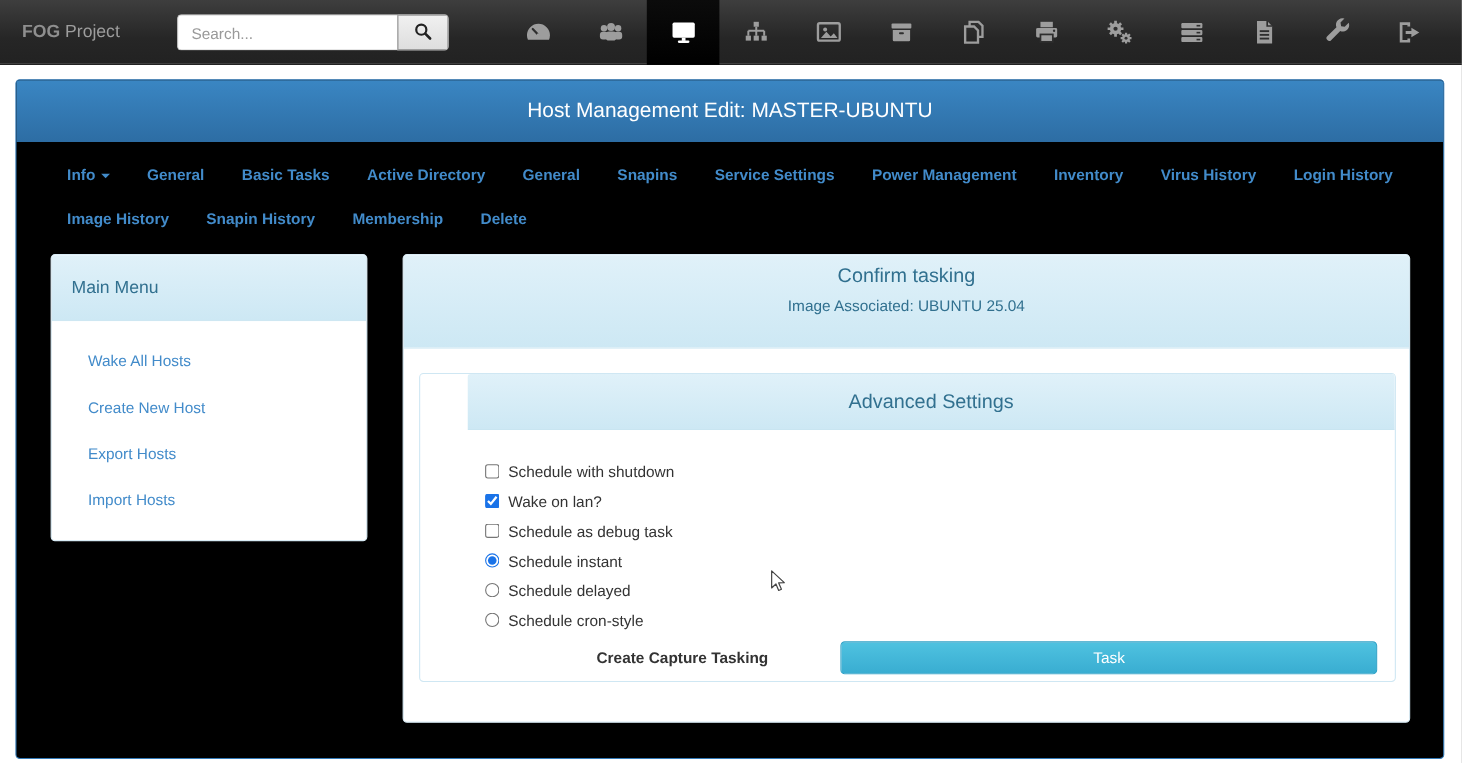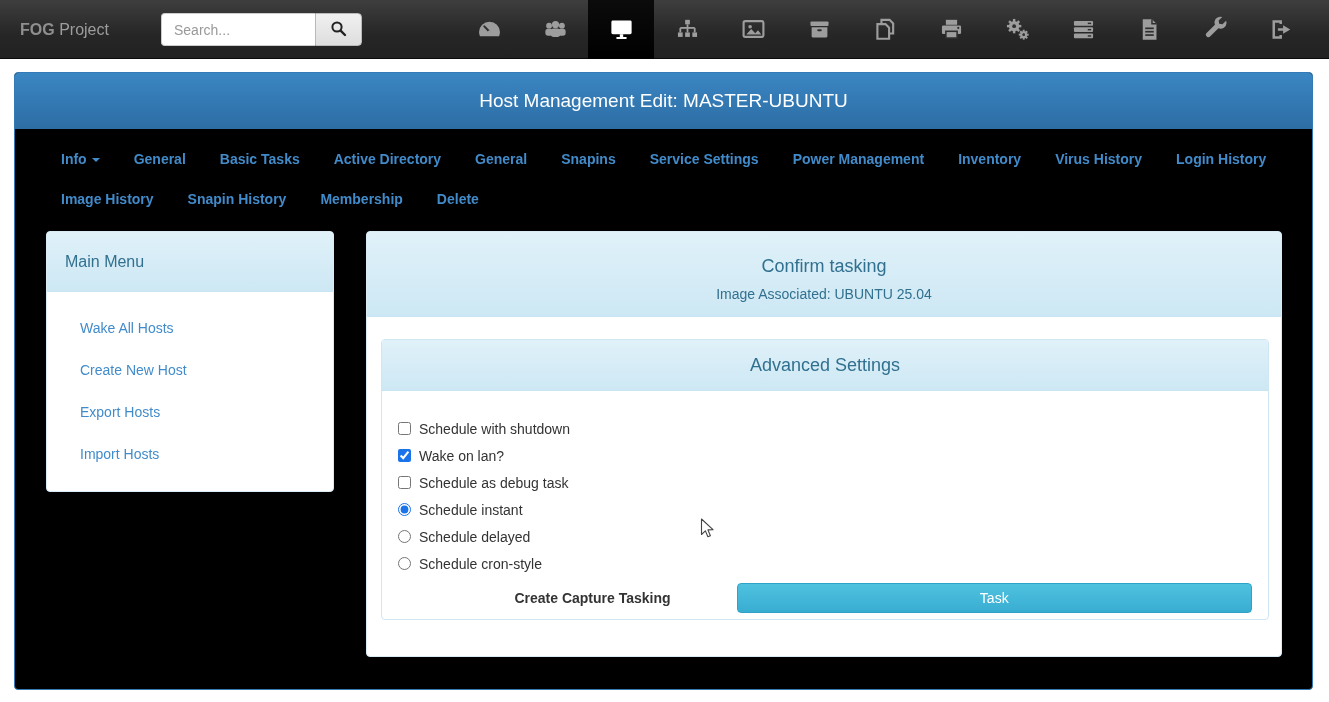--- a/index.html
+++ b/index.html
@@ -15,21 +15,21 @@
     background:linear-gradient(180deg,#3e3e3e 0%,#262626 60%,#222 100%);
     border-bottom:1px solid #0a0a0a;
   }
   .brand {
     position:absolute; left:20px; top:0; height:59px; line-height:59px;
     font-size:16px; color:#9d9d9d; cursor:pointer; white-space:nowrap;
   }
   .brand .b { font-weight:bold; color:#8f8f8f; }
   .search-form { position:absolute; left:161px; top:13px; display:flex; height:33px; }
   .search-input {
-    width:154px; height:33px; border:1px solid #ccc; border-right:none;
+    width:200px; height:33px; border:1px solid #ccc; border-right:none;
     border-radius:4px 0 0 4px; padding:0 12px; font-size:14px; color:#555;
     font-family:"Liberation Sans", sans-serif; outline:none;
   }
   .search-input::placeholder { color:#999; }
   .search-btn {
     width:47px; height:33px; background:linear-gradient(180deg,#f0f0f0,#dedede);
     border:1px solid #b9b9b9; border-radius:0 4px 4px 0; cursor:pointer;
     display:flex; align-items:center; justify-content:center;
   }
   .nav-items { position:absolute; right:15px; top:0; height:59px; display:flex; }
@@ -81,26 +81,26 @@
   }
 
   .confirm-panel {
     position:absolute; left:351px; top:158px; width:916px; height:426px;
     border:1px solid #d9ecf6; border-radius:4px; background:#fff;
   }
   .confirm-panel .head {
     height:85px; text-align:center; border-bottom:1px solid #c9e5f1;
     border-radius:3px 3px 0 0; color:#31708f;
   }
-  .confirm-title { font-size:18px; padding-top:24px; }
+  .confirm-title { font-size:18px; padding-top:8px; }
   .confirm-sub { font-size:14px; margin-top:9px; }
 
   .advanced-panel {
     position:absolute; left:14px; top:107px; width:888px; height:281px;
-    border:1px solid #cfe7f3; border-radius:4px; background:#fff;
+    border:1px solid #cfe7f3; border-radius:4px; background:#fff;padding-left:43px;
   }
   .advanced-panel .head {
     height:51px; line-height:51px; text-align:center; font-size:18px; color:#31708f;
     border-bottom:1px solid #c9e5f1; border-radius:3px 3px 0 0;
   }
   .advanced-body { padding:24px 16px 0 16px; }
   .opt-row { display:flex; align-items:center; height:27px; cursor:pointer; }
   .opt-row input { width:13px; height:13px; margin:0 8px 0 0; accent-color:#1a73e8; cursor:pointer; }
   .opt-row span { font-size:14px; color:#333; }
 

